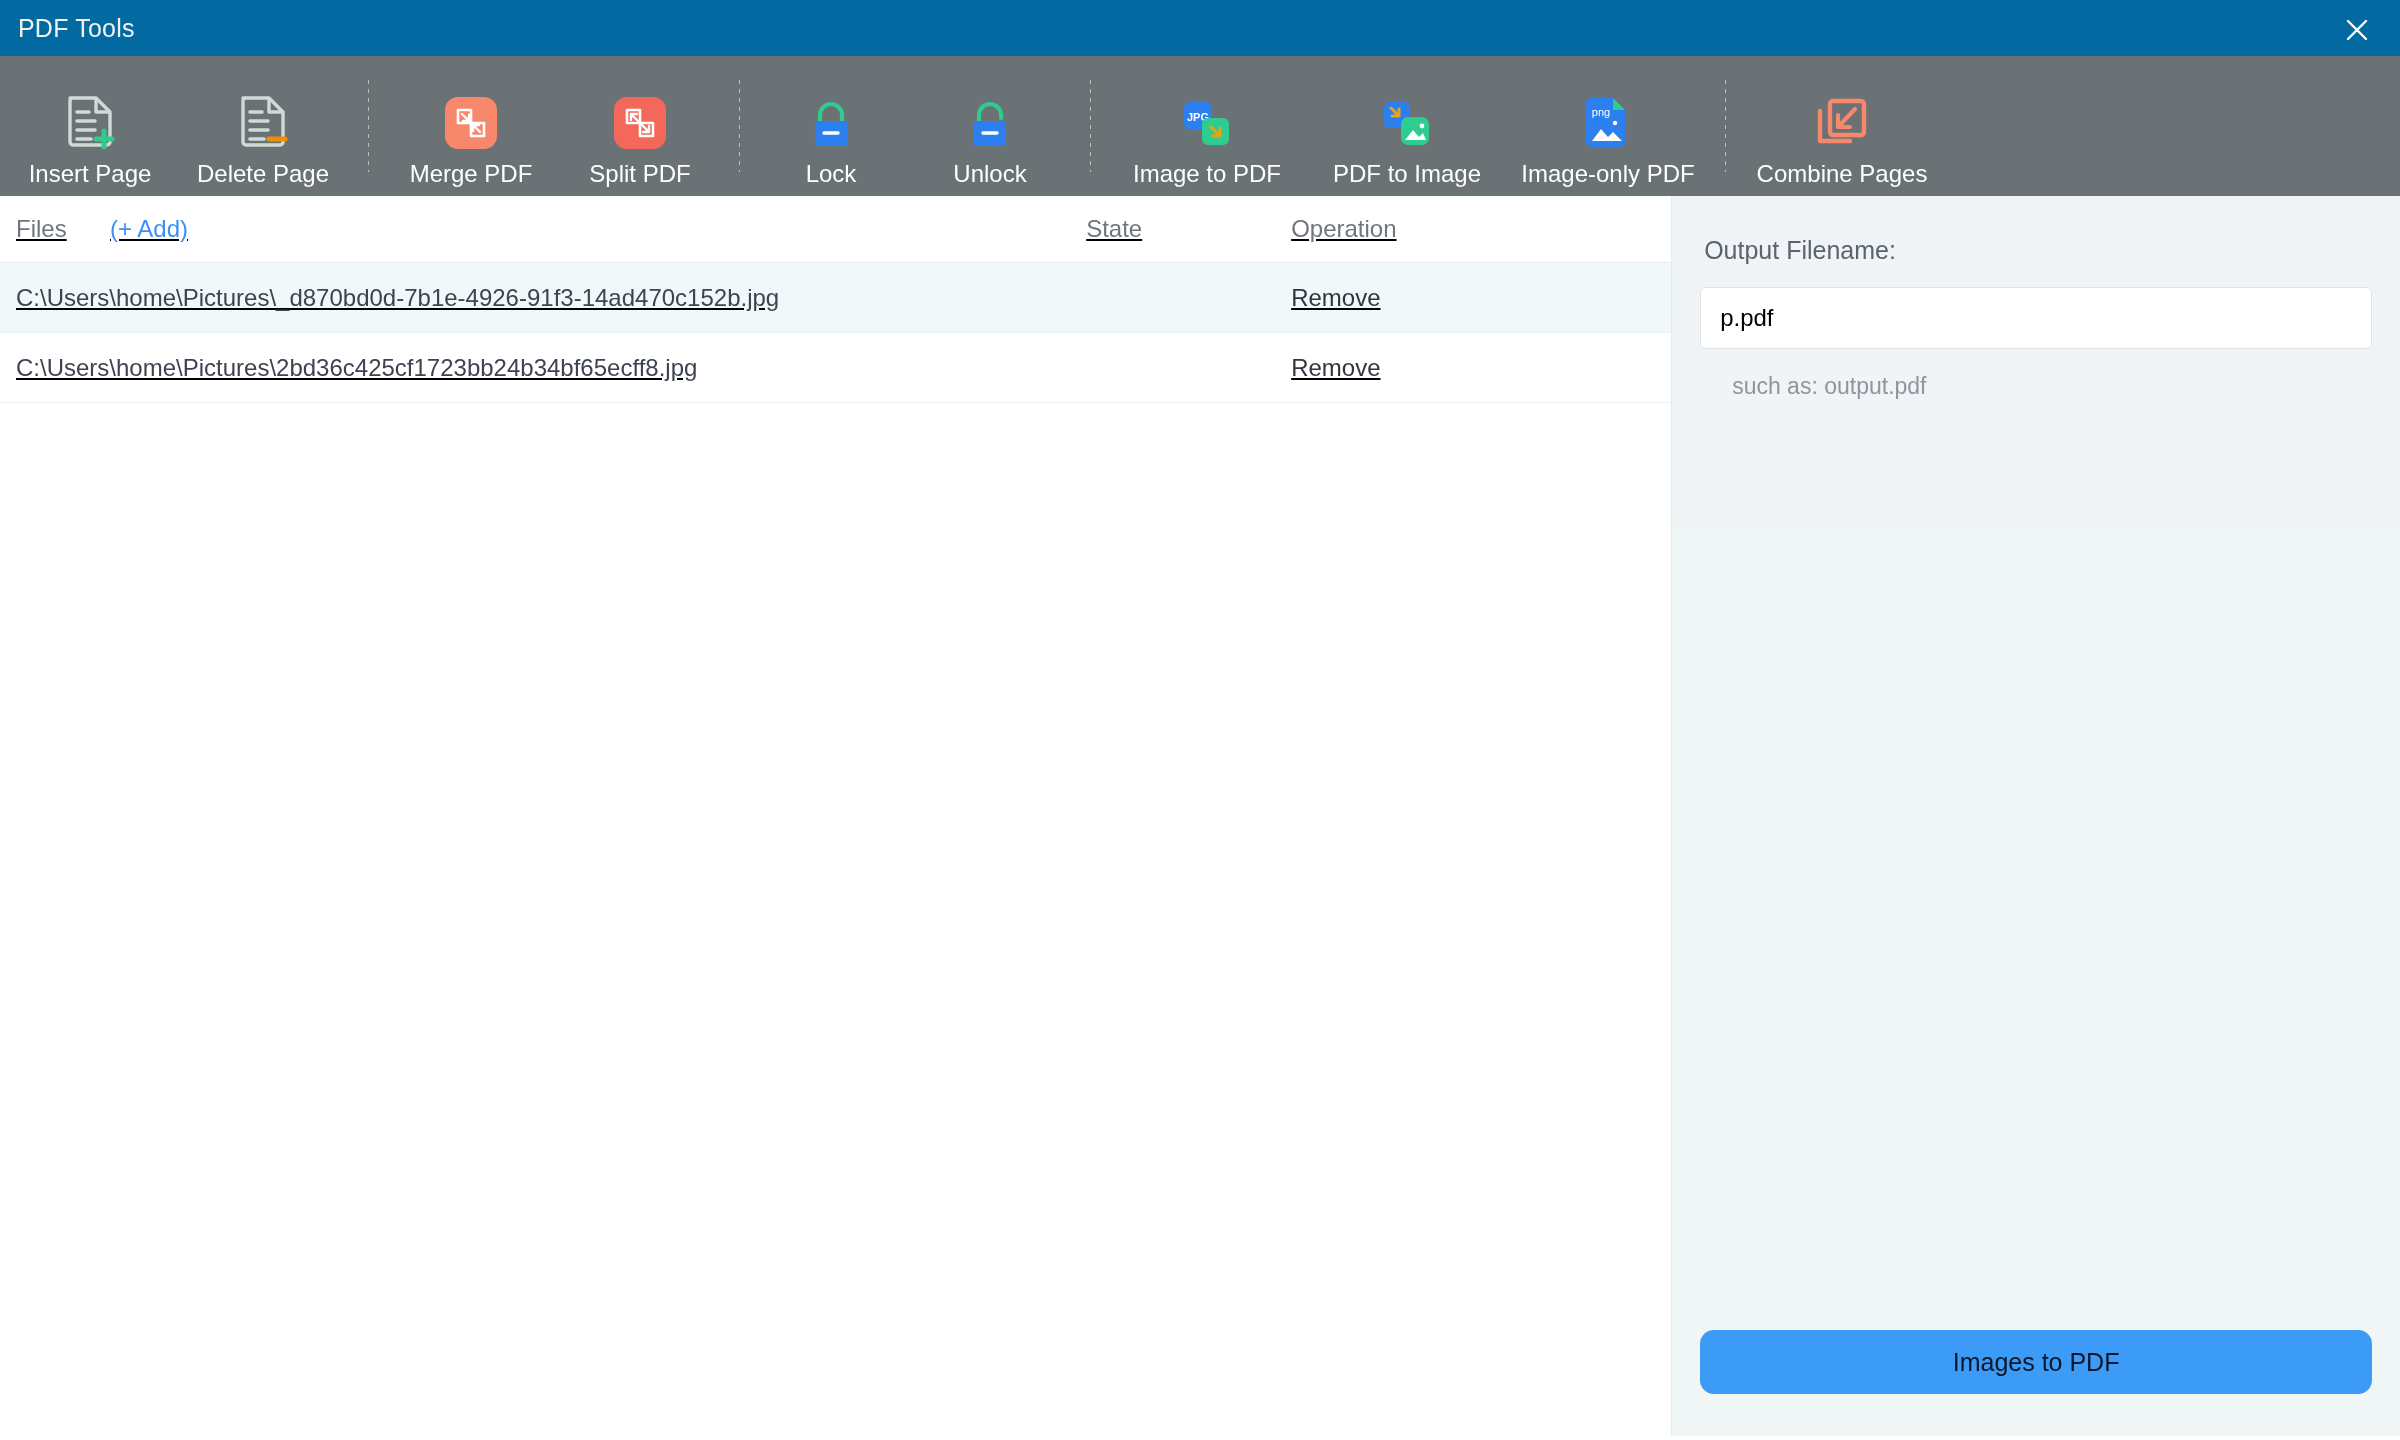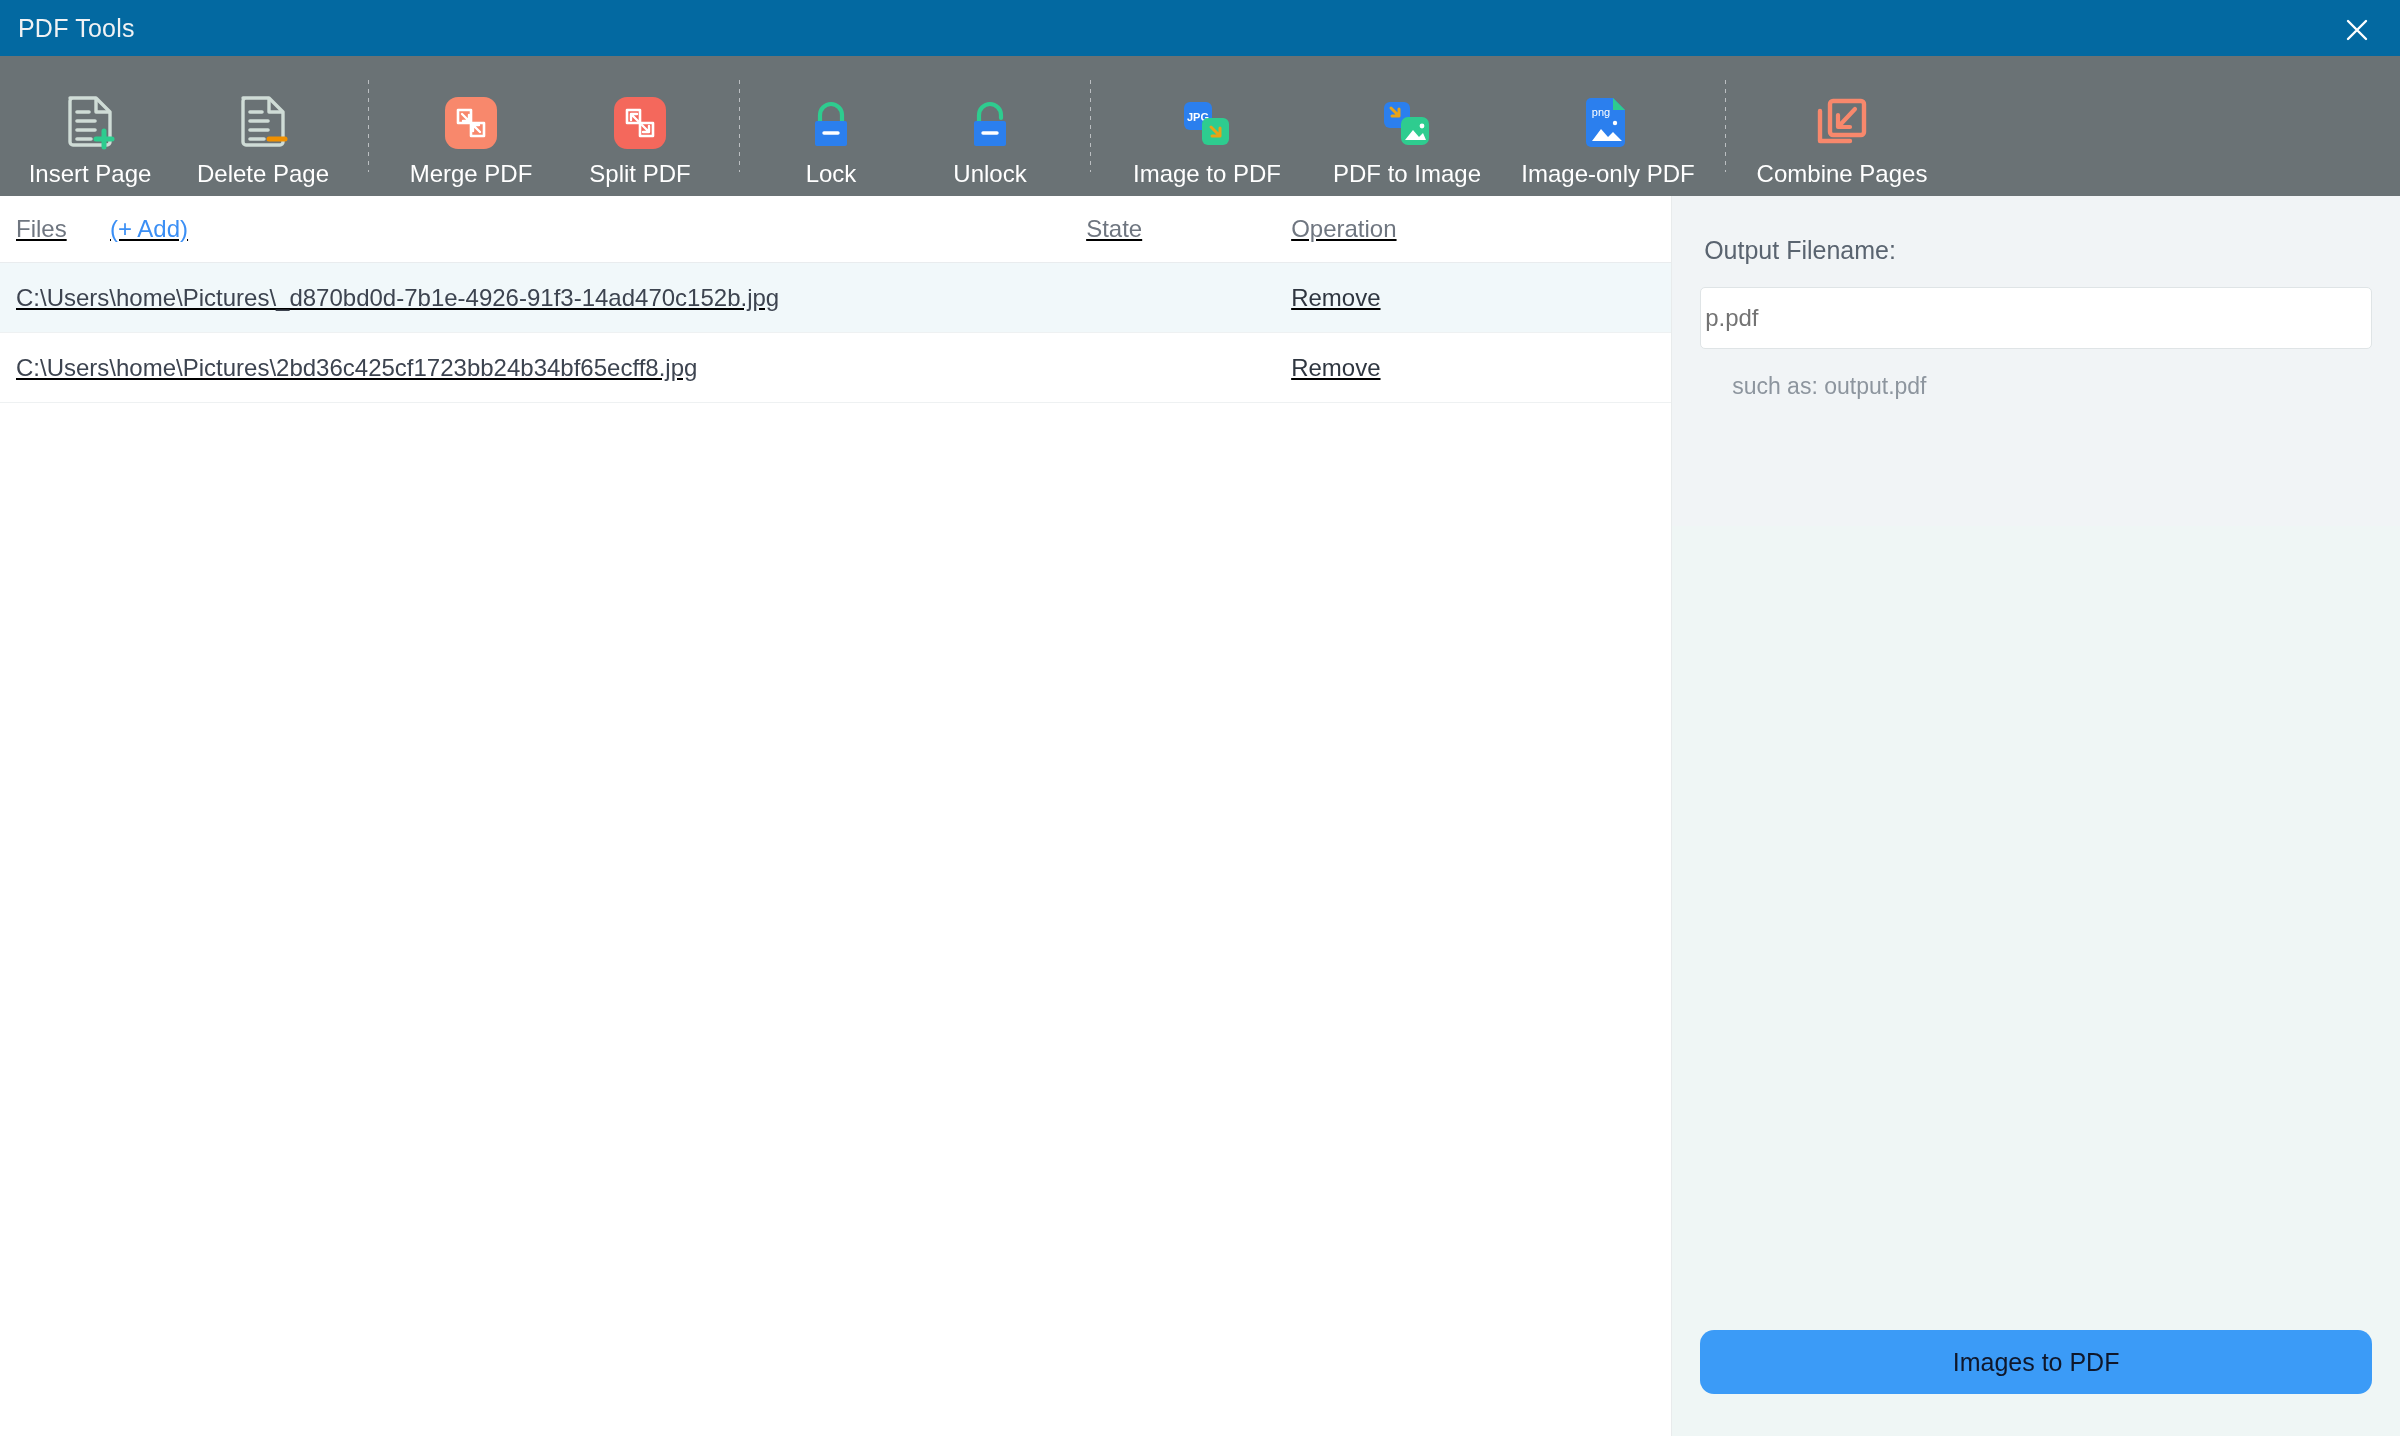--- a/index.html
+++ b/index.html
@@ -110,22 +110,22 @@
     padding:40px 28px 0 28px;
     height:330px;
     flex:0 0 auto;
   }
   .out-label{ color:#5a6470; font-size:25px; margin-bottom:22px; margin-left:4px; }
   .out-input{
     width:100%; height:62px;
     background:#ffffff;
     border:1px solid #dfe4e6;
     border-radius:5px;
-    font-size:24px; color:#737373;
-    padding:0 4px;
+    font-size:24px; color:#000000;
+    padding:0 19px;
     font-family:"Liberation Sans", sans-serif;
     outline:none;
   }
   .out-hint{ color:#8d959e; font-size:23px; margin-top:24px; margin-left:32px; }
 
   .right-spacer{ flex:1 1 auto; background:#eff6f5; }
 
   .action-wrap{
     padding:0 28px 42px 28px;
     background:#eff6f5;

